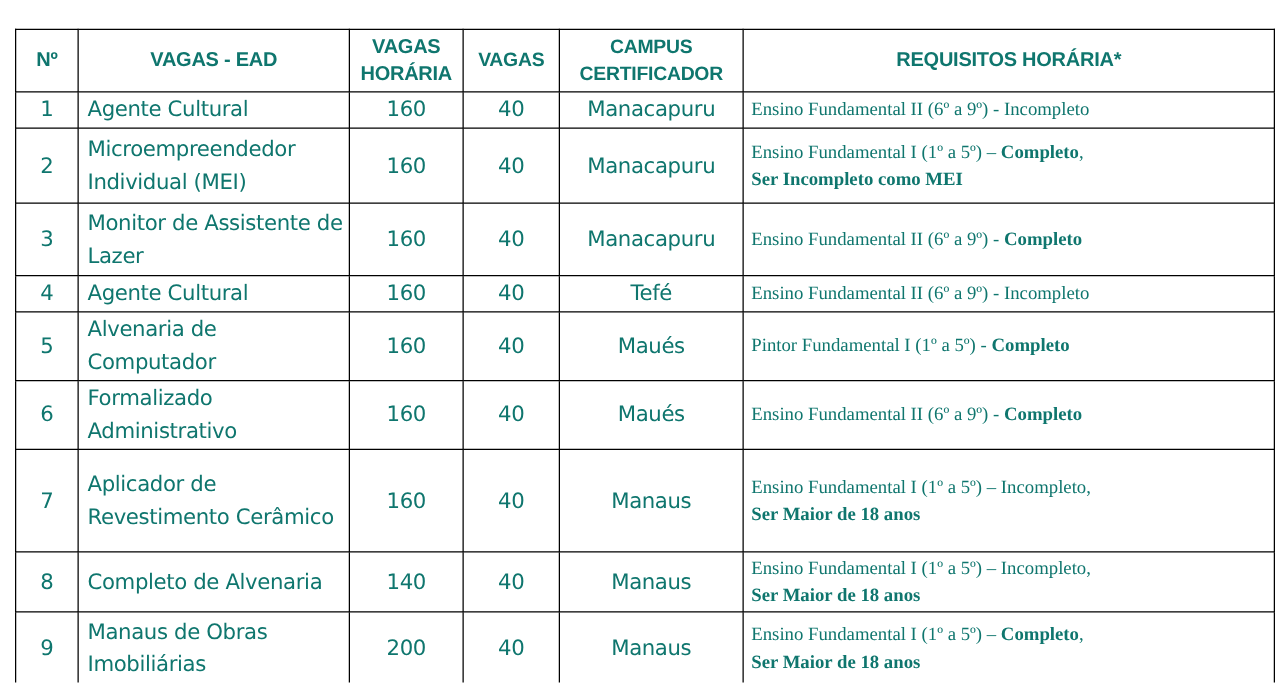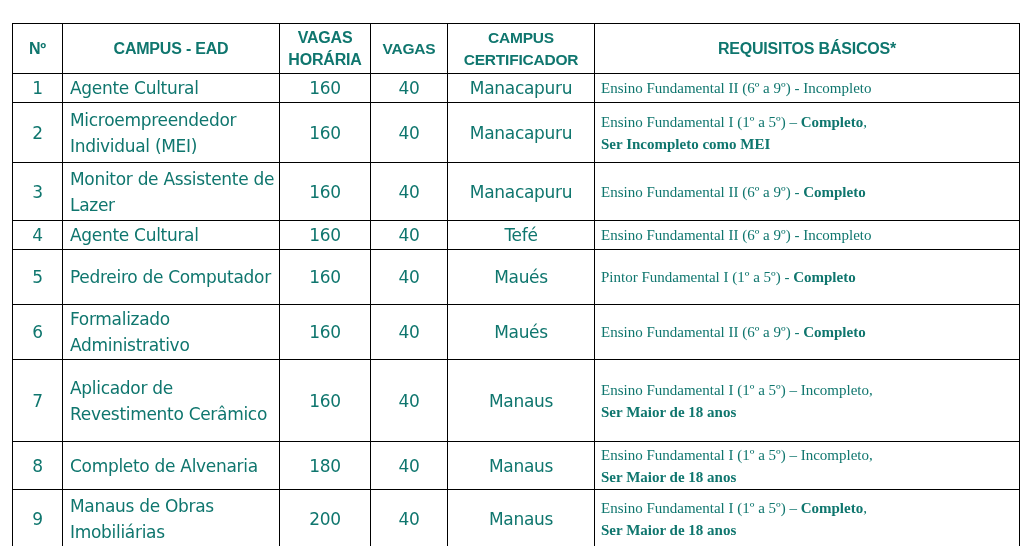--- a/index.html
+++ b/index.html
@@ -67,25 +67,25 @@
     <col class="c-num">
       <col class="c-course">
       <col class="c-hours">
       <col class="c-vac">
       <col class="c-campus">
       <col class="c-req">
   </colgroup>
   <thead>
     <tr style="height:50px">
       <th>Nº</th>
-      <th>CAMPUS - EAD</th>
+      <th>VAGAS - EAD</th>
       <th><span>VAGAS</span><br><span>HORÁRIA</span></th>
       <th class="narrow">VAGAS</th>
       <th class="narrow"><span>CAMPUS</span><br><span>CERTIFICADOR</span></th>
-      <th>REQUISITOS BÁSICOS*</th>
+      <th>REQUISITOS HORÁRIA*</th>
     </tr>
   </thead>
   <tbody id="tbody">
       <tr style="height: 29px;">
         <td class="cal center">1</td>
         <td class="cal">Agente Cultural</td>
         <td class="cal center">160</td>
         <td class="cal center">40</td>
         <td class="cal center">Manacapuru</td>
         <td class="req"><span>Ensino Fundamental II (6º a 9º) - Incompleto</span></td>
@@ -109,21 +109,21 @@
       <tr style="height: 29px;">
         <td class="cal center">4</td>
         <td class="cal">Agente Cultural</td>
         <td class="cal center">160</td>
         <td class="cal center">40</td>
         <td class="cal center">Tefé</td>
         <td class="req"><span>Ensino Fundamental II (6º a 9º) - Incompleto</span></td>
       </tr>
       <tr style="height: 55px;">
         <td class="cal center">5</td>
-        <td class="cal">Pedreiro de Computador</td>
+        <td class="cal">Alvenaria de Computador</td>
         <td class="cal center">160</td>
         <td class="cal center">40</td>
         <td class="cal center">Maués</td>
         <td class="req"><span>Pintor Fundamental I (1º a 5º) - </span><b>Completo</b></td>
       </tr>
       <tr style="height: 55px;">
         <td class="cal center">6</td>
         <td class="cal">Formalizado Administrativo</td>
         <td class="cal center">160</td>
         <td class="cal center">40</td>
@@ -134,21 +134,21 @@
         <td class="cal center">7</td>
         <td class="cal">Aplicador de Revestimento Cerâmico</td>
         <td class="cal center">160</td>
         <td class="cal center">40</td>
         <td class="cal center">Manaus</td>
         <td class="req"><span>Ensino Fundamental I (1º a 5º) – Incompleto,</span><br><b>Ser Maior de 18 anos</b></td>
       </tr>
       <tr style="height: 48px;">
         <td class="cal center">8</td>
         <td class="cal">Completo de Alvenaria</td>
-        <td class="cal center">180</td>
+        <td class="cal center">140</td>
         <td class="cal center">40</td>
         <td class="cal center">Manaus</td>
         <td class="req"><span>Ensino Fundamental I (1º a 5º) – Incompleto,</span><br><b>Ser Maior de 18 anos</b></td>
       </tr>
       <tr style="height: 59px;">
         <td class="cal center">9</td>
         <td class="cal">Manaus de Obras Imobiliárias</td>
         <td class="cal center">200</td>
         <td class="cal center">40</td>
         <td class="cal center">Manaus</td>

